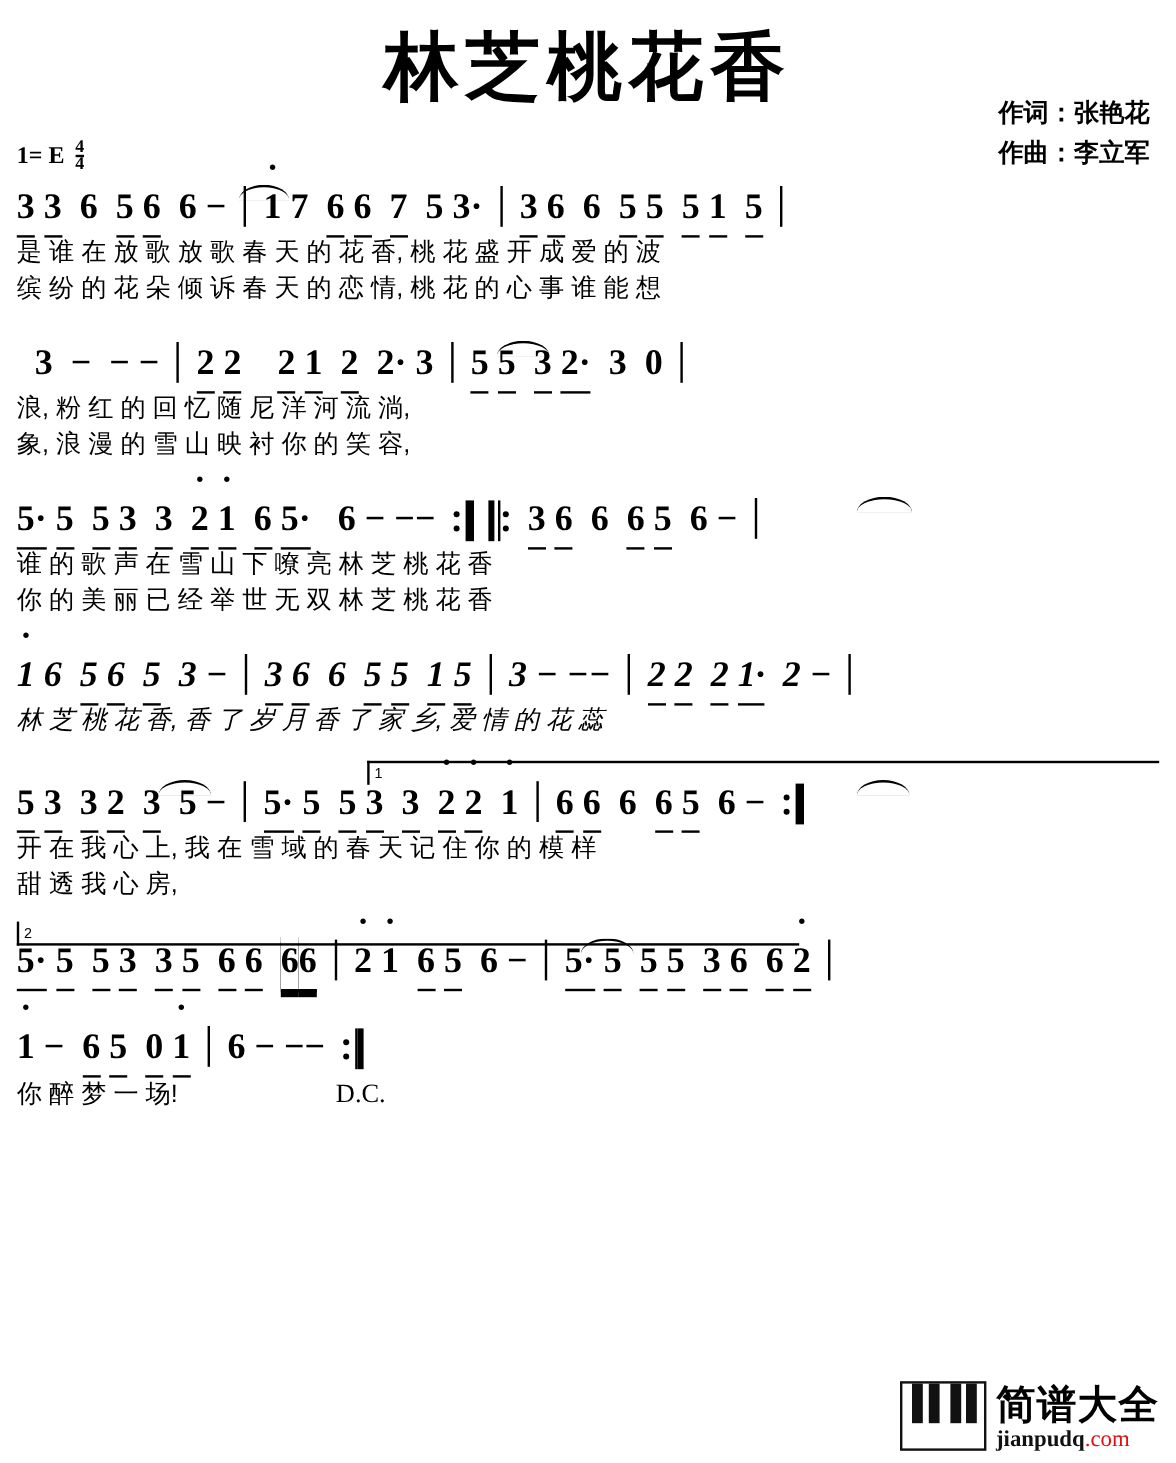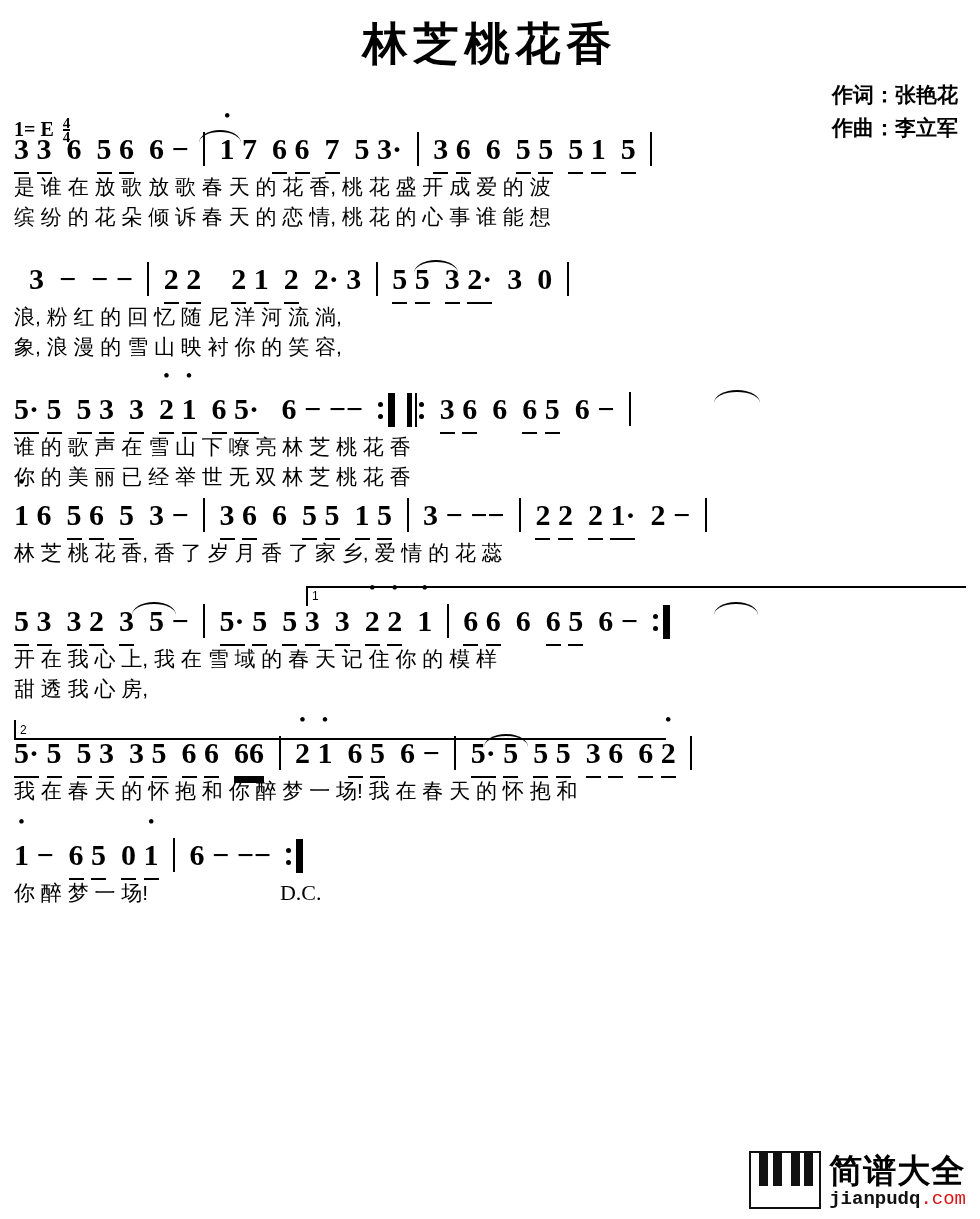--- a/index.html
+++ b/index.html
@@ -2,21 +2,21 @@
 <html><head>
 <meta charset="utf-8">
 <style>
   html,body{margin:0;padding:0;}
   body{
     width:980px;height:1219px;background:#ffffff;
     font-family:"Liberation Serif", serif;
     color:#000;position:relative;overflow:hidden;
   }
   .title{
-    text-align:center;font-size:45px;font-weight:bold;letter-spacing:6px;
+    text-align:center;font-size:62px;font-weight:bold;letter-spacing:6px;
     margin-top:14px;font-family:"DejaVu Serif", serif;
   }
   .credits{
     position:absolute;right:22px;top:78px;text-align:left;
     font-size:21px;line-height:33px;font-weight:bold;
     font-family:"Liberation Sans", sans-serif;
   }
   .keysig{
     position:absolute;left:14px;top:118px;font-size:20px;font-weight:bold;
     font-family:"Liberation Serif", serif;
@@ -54,21 +54,21 @@
   .dots::after{content:"";position:absolute;left:2px;top:21px;width:5px;height:5px;background:#000;border-radius:50%;}
 
   .ending{position:absolute;border-left:2px solid #000;border-top:2px solid #000;height:18px;}
   .ending span{position:absolute;left:4px;top:1px;font-size:12px;font-family:"Liberation Sans",sans-serif;}
 
   .logo{position:absolute;right:14px;bottom:10px;display:flex;align-items:flex-end;}
   .keys{width:68px;height:54px;background:#fff;border:2px solid #111;position:relative;margin-right:8px;}
   .keys i{position:absolute;top:0;width:9px;height:33px;background:#111;}
   .logo .txt{line-height:1;}
   .logo .cn{font-size:33px;font-weight:bold;font-family:"DejaVu Sans",sans-serif;letter-spacing:1px;}
-  .logo .en{font-size:19px;color:#d11;font-family:Liberation Mono, monospace;margin-top:3px;}
+  .logo .en{font-size:19px;color:#d11;font-family:Liberation Serif, serif;margin-top:3px;}
   .logo .en b{color:#111;}
 </style>
 </head>
 <body>
 
 <div class="title">林芝桃花香</div>
 
 <div class="credits">
   <div>作词：张艳花</div>
   <div>作曲：李立军</div>
@@ -141,21 +141,21 @@
     <span class="n u1">3</span>&nbsp;<span class="n u1">6</span>&nbsp;
     <span class="n">6</span>&nbsp;
     <span class="n u1">6</span>&nbsp;<span class="n u1">5</span>&nbsp;
     <span class="n">6</span>&nbsp;<span class="n">−</span>
     <span class="bar"></span>
   </div>
   <div class="lyricrow">谁 的 歌 声 在 雪 山 下 嘹  亮          林 芝 桃 花   香</div>
   <div class="lyricrow">你 的 美 丽 已 经 举 世 无  双          林 芝 桃 花   香</div>
 </div>
 
-<div class="system" style="">
+<div class="system" style="margin-top:24px;font-style:italic;">
   <div class="noterow">
     <span class="n dotAbove">1</span>&nbsp;<span class="n">6</span>&nbsp;
     <span class="n u1">5</span>&nbsp;<span class="n u1">6</span>&nbsp;
     <span class="n u1">5</span>&nbsp;
     <span class="n">3</span>&nbsp;<span class="n">−</span>
     <span class="bar"></span>
     <span class="n u1">3</span>&nbsp;<span class="n u1">6</span>&nbsp;
     <span class="n">6</span>&nbsp;
     <span class="n u1">5</span>&nbsp;<span class="n u1">5</span>&nbsp;
     <span class="n u1">1</span>&nbsp;<span class="n u1">5</span>
@@ -214,21 +214,20 @@
     <span class="n dotAbove">2</span>&nbsp;<span class="n dotAbove">1</span>&nbsp;
     <span class="n u1">6</span>&nbsp;<span class="n u1">5</span>&nbsp;
     <span class="n">6</span>&nbsp;<span class="n">−</span>
     <span class="bar"></span>
     <span class="n u1">5·</span>&nbsp;<span class="n u1">5</span>&nbsp;
     <span class="n u1">5</span>&nbsp;<span class="n u1">5</span>&nbsp;
     <span class="n u1">3</span>&nbsp;<span class="n u1">6</span>&nbsp;
     <span class="n u1">6</span>&nbsp;<span class="n u1 dotAbove">2</span>
     <span class="bar"></span>
   </div>
-  <div class="lyricrow">我 在 春 天 的 怀 抱 和 你  醉 梦 一   场!   我 在 春 天 的 怀 抱 和</div>
 </div>
 
 <div class="system" style="margin-top:26px;">
   <div class="noterow">
     <span class="n dotAbove">1</span>&nbsp;<span class="n">−</span>&nbsp;
     <span class="n u1">6</span>&nbsp;<span class="n u1">5</span>&nbsp;
     <span class="n u1">0</span>&nbsp;<span class="n u1 dotAbove">1</span>
     <span class="bar"></span>
     <span class="n">6</span>&nbsp;<span class="n">−</span>
     <span class="n">−</span><span class="n">−</span>

